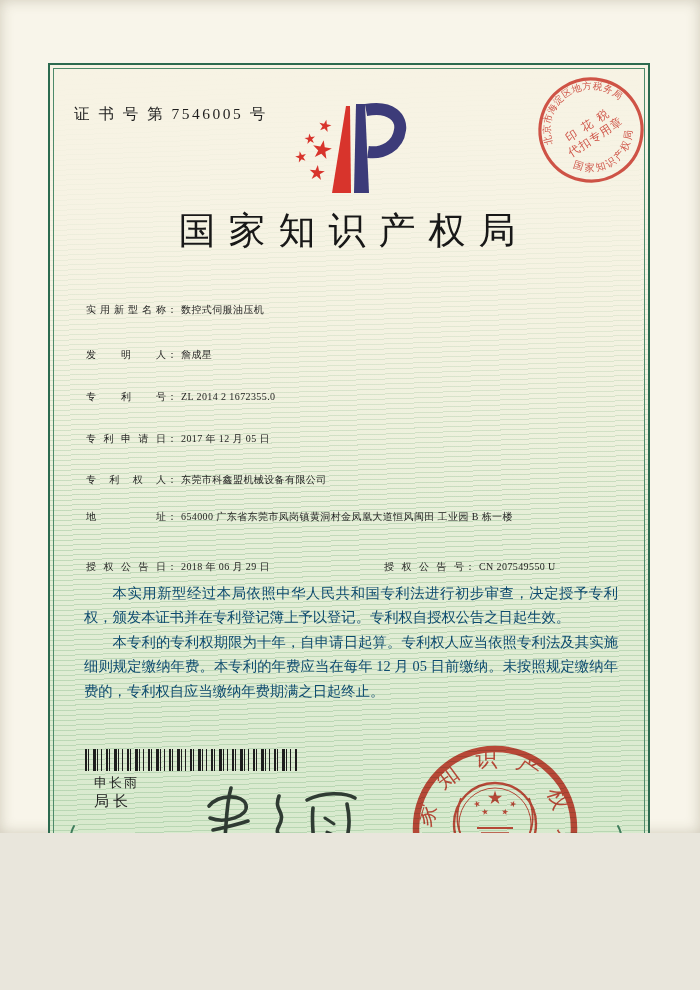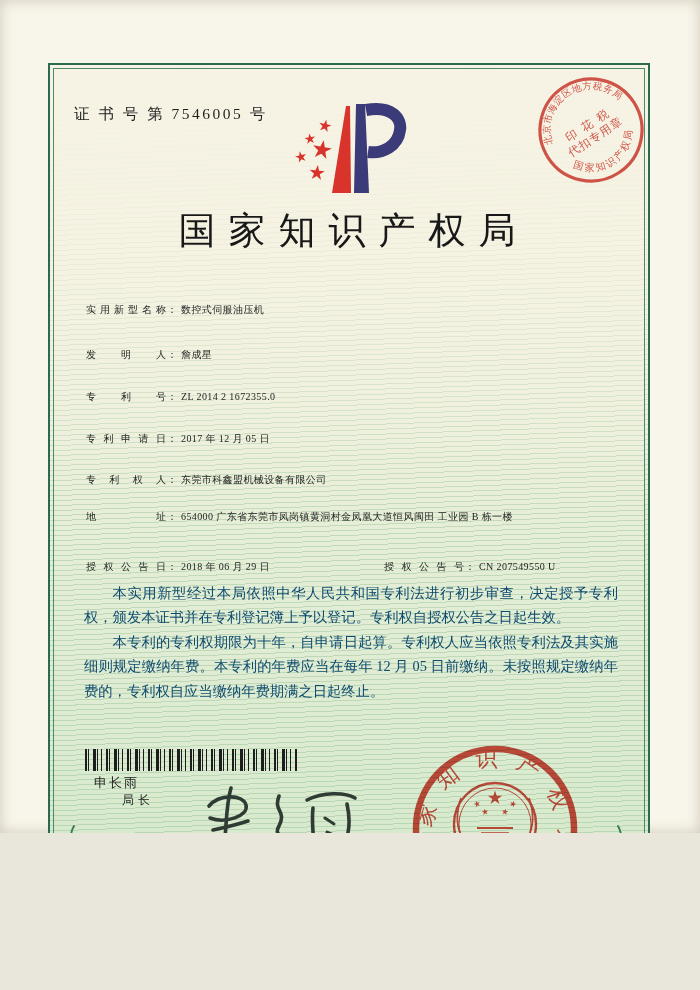--- a/index.html
+++ b/index.html
@@ -41,21 +41,21 @@
   .barcode{
     position:absolute;left:85px;top:749px;width:212px;height:22px;
     background:repeating-linear-gradient(90deg,
       #1d1d1d 0 2px, transparent 2px 3px,
       #1d1d1d 3px 4px, transparent 4px 8px,
       #1d1d1d 8px 11px, transparent 11px 12px,
       #1d1d1d 12px 13px, transparent 13px 16px,
       #1d1d1d 16px 17px, transparent 17px 21px);
   }
   
-  .signer-role{position:absolute;left:94px;top:792px;font-size:12px;letter-spacing:4px;margin-left:28px;}
+  .signer-role{position:absolute;left:94px;top:792px;font-size:15px;letter-spacing:4px;}
   .signer-name{position:absolute;left:94px;top:774px;font-size:13px;letter-spacing:2px;}
   .signature-svg{position:absolute;left:195px;top:780px;}
   
   .seal-svg{position:absolute;left:405px;top:740px;mix-blend-mode:multiply;}
   .seal-date{position:absolute;left:408px;top:857px;width:176px;text-align:center;font-size:15px;letter-spacing:1.5px;color:#161616;z-index:5;}
   .stamp-svg{position:absolute;left:533px;top:72px;mix-blend-mode:multiply;z-index:6;}
   .footer{position:absolute;left:0;top:909px;width:700px;text-align:center;font-size:12.5px;letter-spacing:1px;color:#c2410c;}
   
   .logo-svg{position:absolute;left:288px;top:101px;}
   .flourish{position:absolute;}

